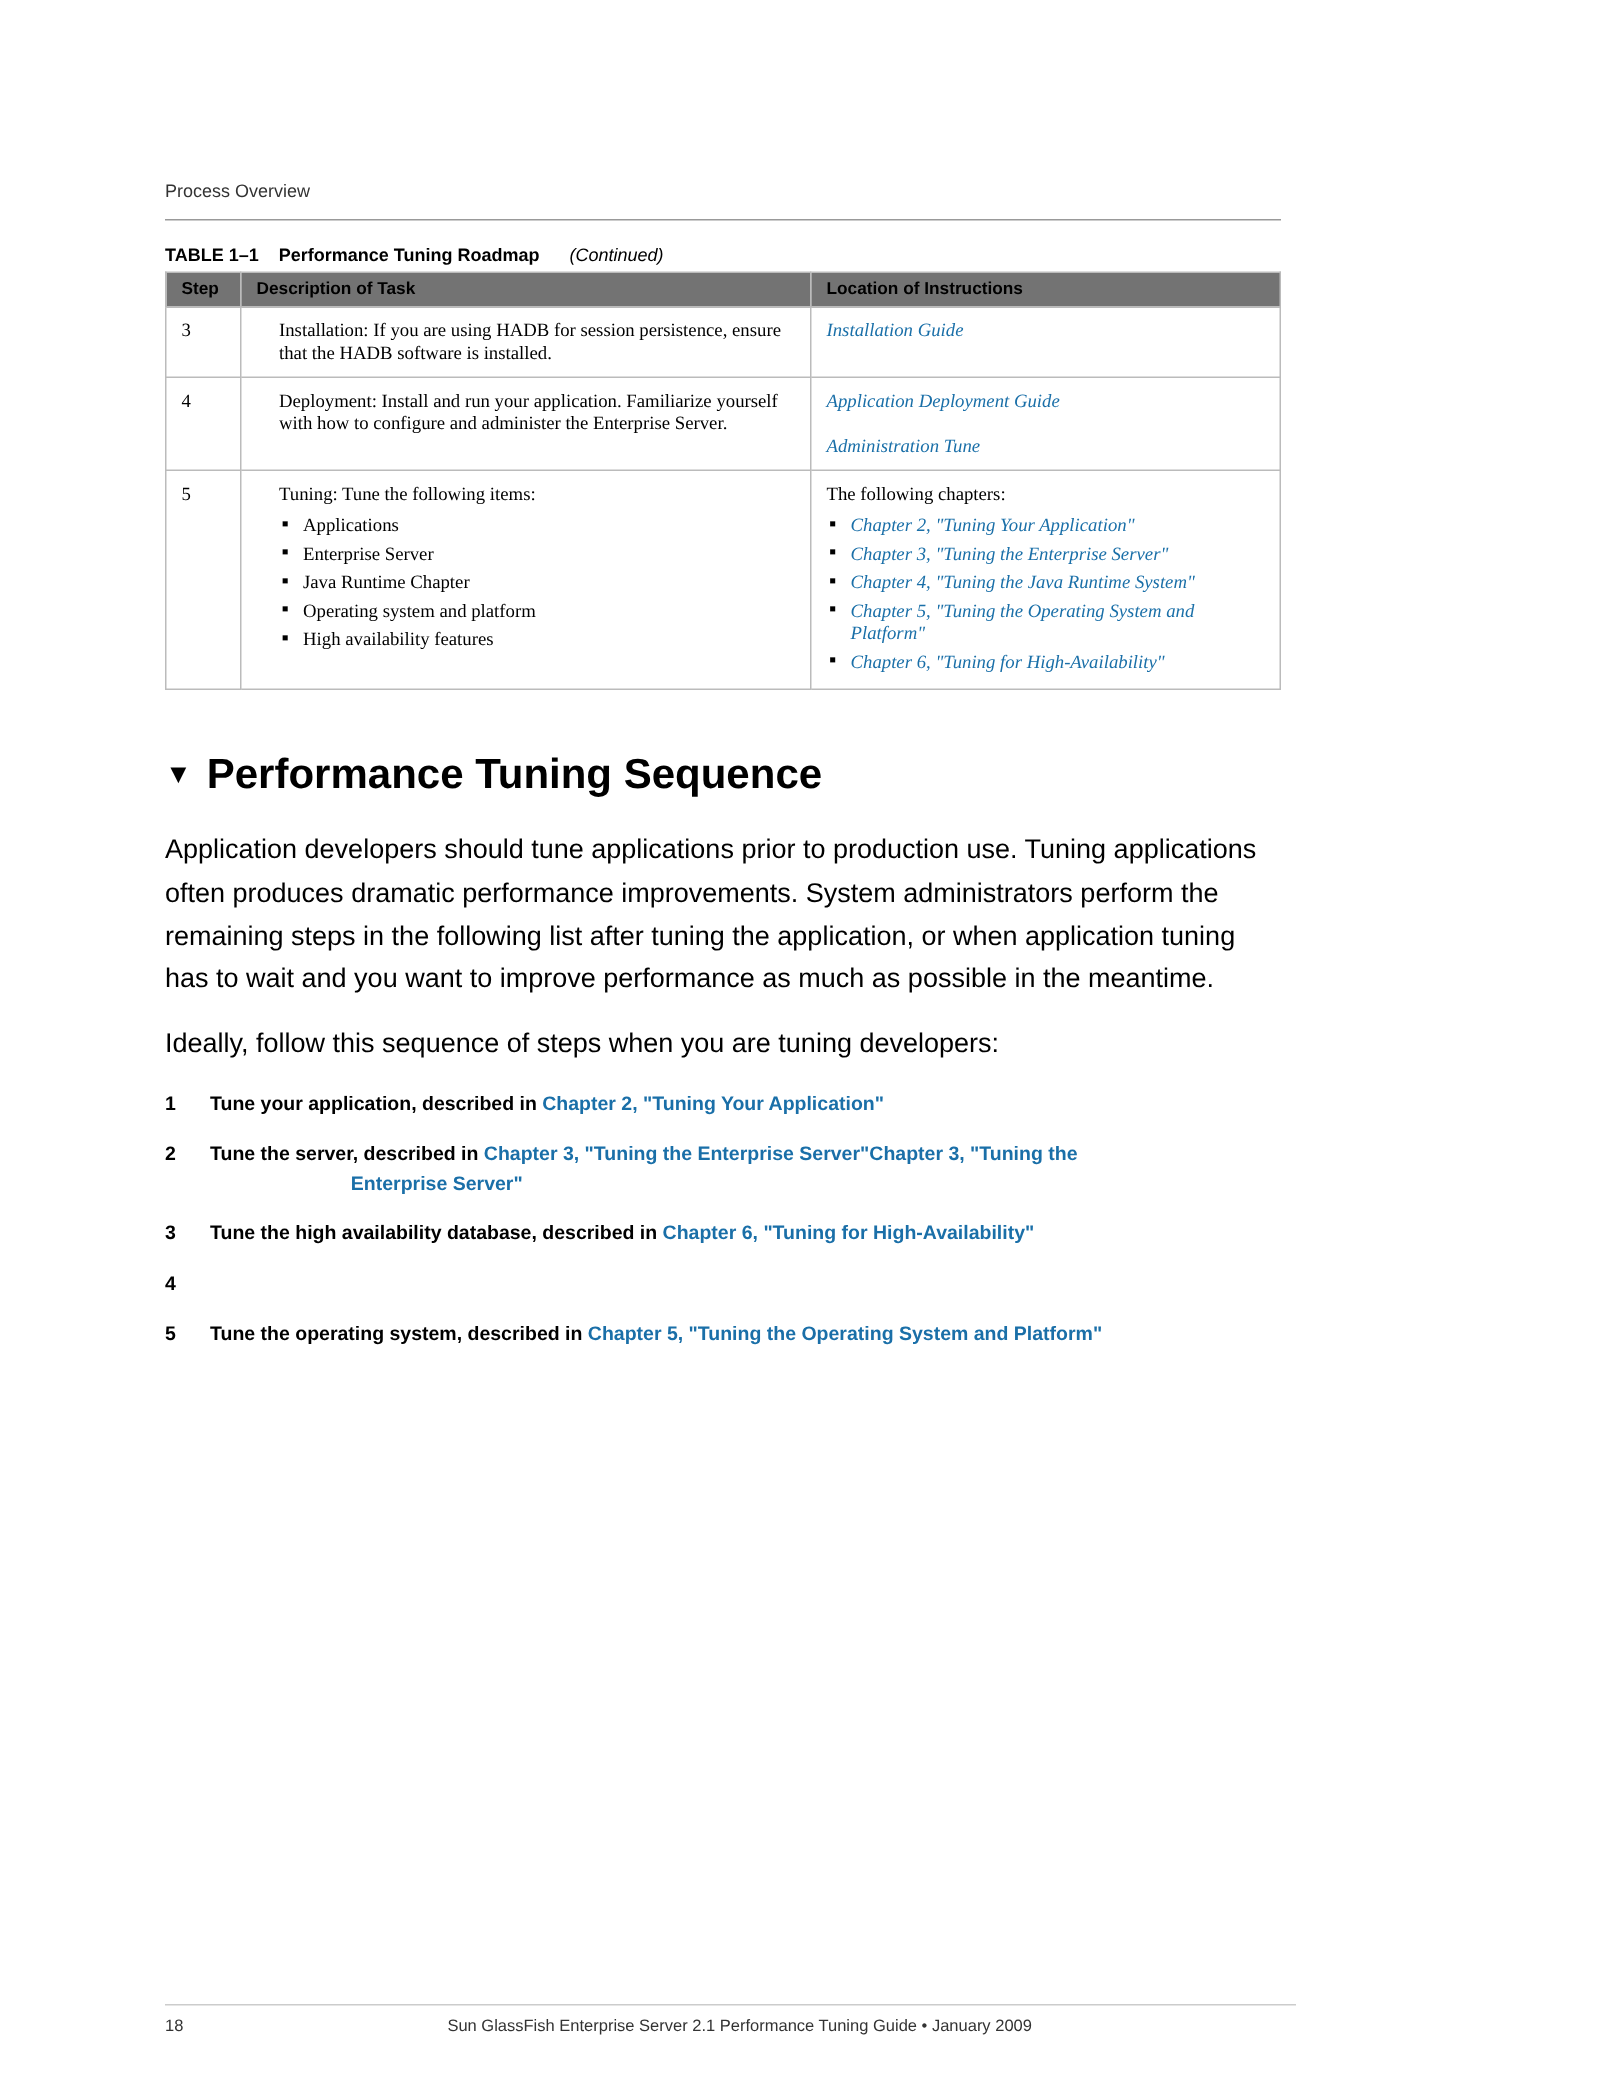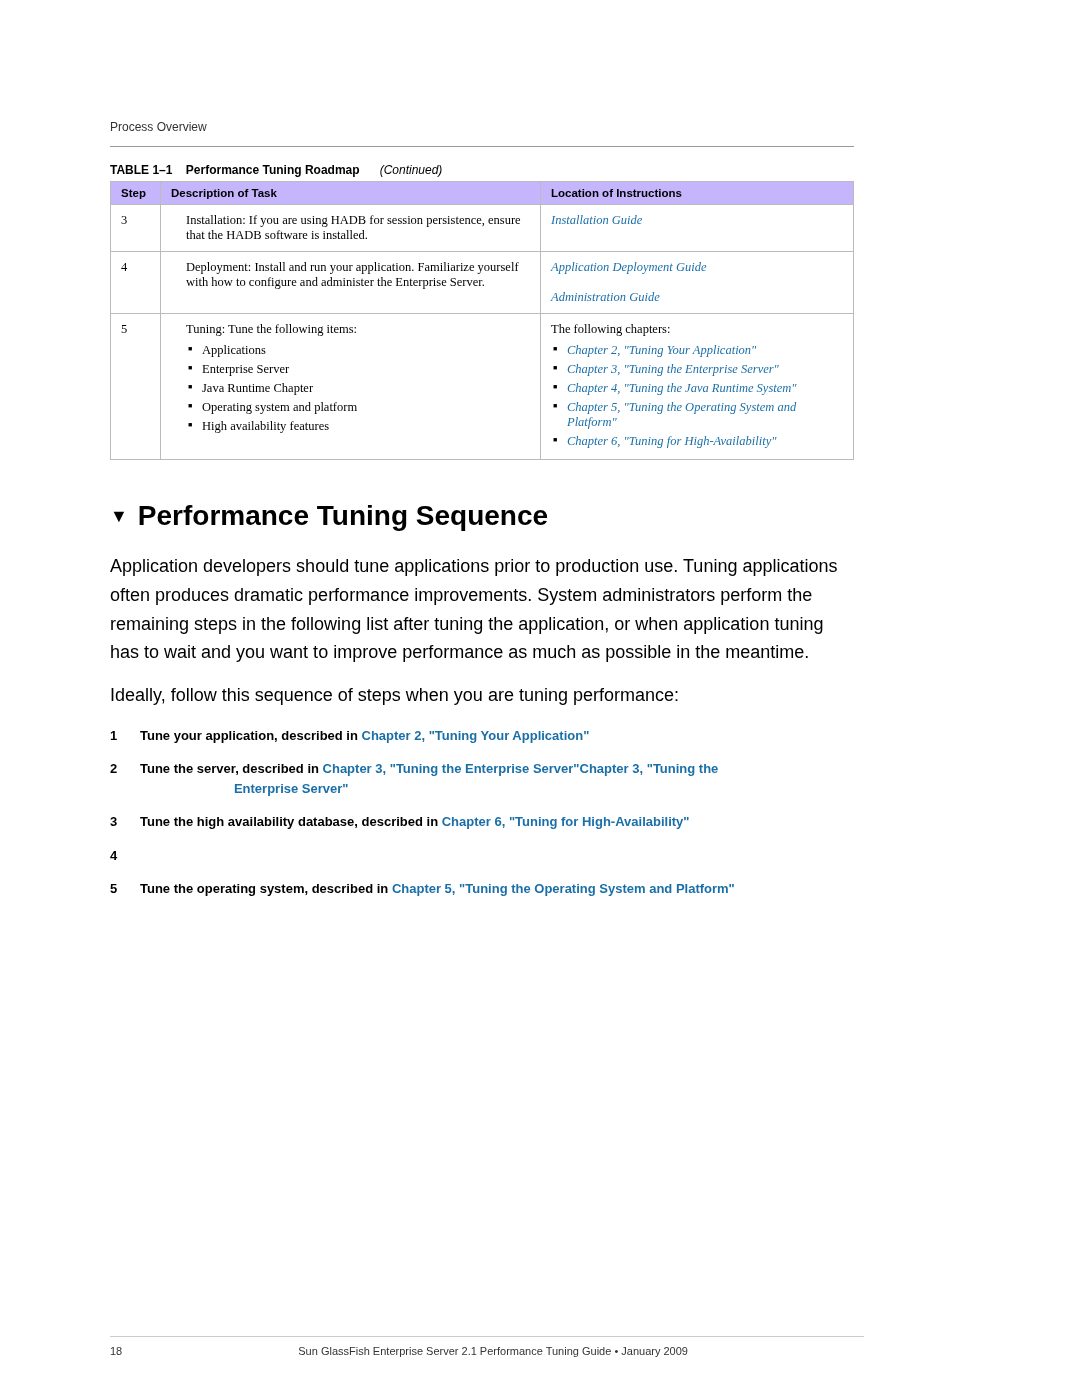--- a/index.html
+++ b/index.html
@@ -46,21 +46,21 @@
     }
 
     table.roadmap {
       width: 100%;
       border-collapse: collapse;
       font-size: 12.5px;
       margin-bottom: 40px;
     }
 
     table.roadmap th {
-      background: #c4b5fd;
+      background: #737373;
       font-family: Arial, sans-serif;
       font-size: 11.5px;
       font-weight: bold;
       padding: 5px 10px;
       text-align: left;
       border: 1px solid #bbb;
     }
 
     table.roadmap td {
       padding: 8px 10px;
@@ -231,21 +231,21 @@
         </td>
       </tr>
 
       <tr>
         <td class="step-col">4</td>
         <td class="task-col">
           Deployment: Install and run your application. Familiarize yourself with how to configure and administer the Enterprise Server.
         </td>
         <td class="location-col">
           <a class="link-blue" href="#">Application Deployment Guide</a><br><br>
-          <a class="link-blue" href="#">Administration Guide</a>
+          <a class="link-blue" href="#">Administration Tune</a>
         </td>
       </tr>
 
       <tr>
         <td class="step-col">5</td>
         <td class="task-col">
           Tuning: Tune the following items:
           <ul class="task-list">
             <li>Applications</li>
             <li>Enterprise Server</li>
@@ -271,21 +271,21 @@
   <div class="section-title">
     <span class="triangle">▼</span>
     <span>Performance Tuning Sequence</span>
   </div>
 
   <p class="body-text">
     Application developers should tune applications prior to production use. Tuning applications often produces dramatic performance improvements. System administrators perform the remaining steps in the following list after tuning the application, or when application tuning has to wait and you want to improve performance as much as possible in the meantime.
   </p>
 
   <p class="body-text">
-    Ideally, follow this sequence of steps when you are tuning performance:
+    Ideally, follow this sequence of steps when you are tuning developers:
   </p>
 
   <ol class="numbered-list">
 
     <li>
       <span class="num">1</span>
       <span class="item-text">
         Tune your application, described in <a class="link-blue-bold" href="#">Chapter 2, "Tuning Your Application"</a>
       </span>
     </li>

